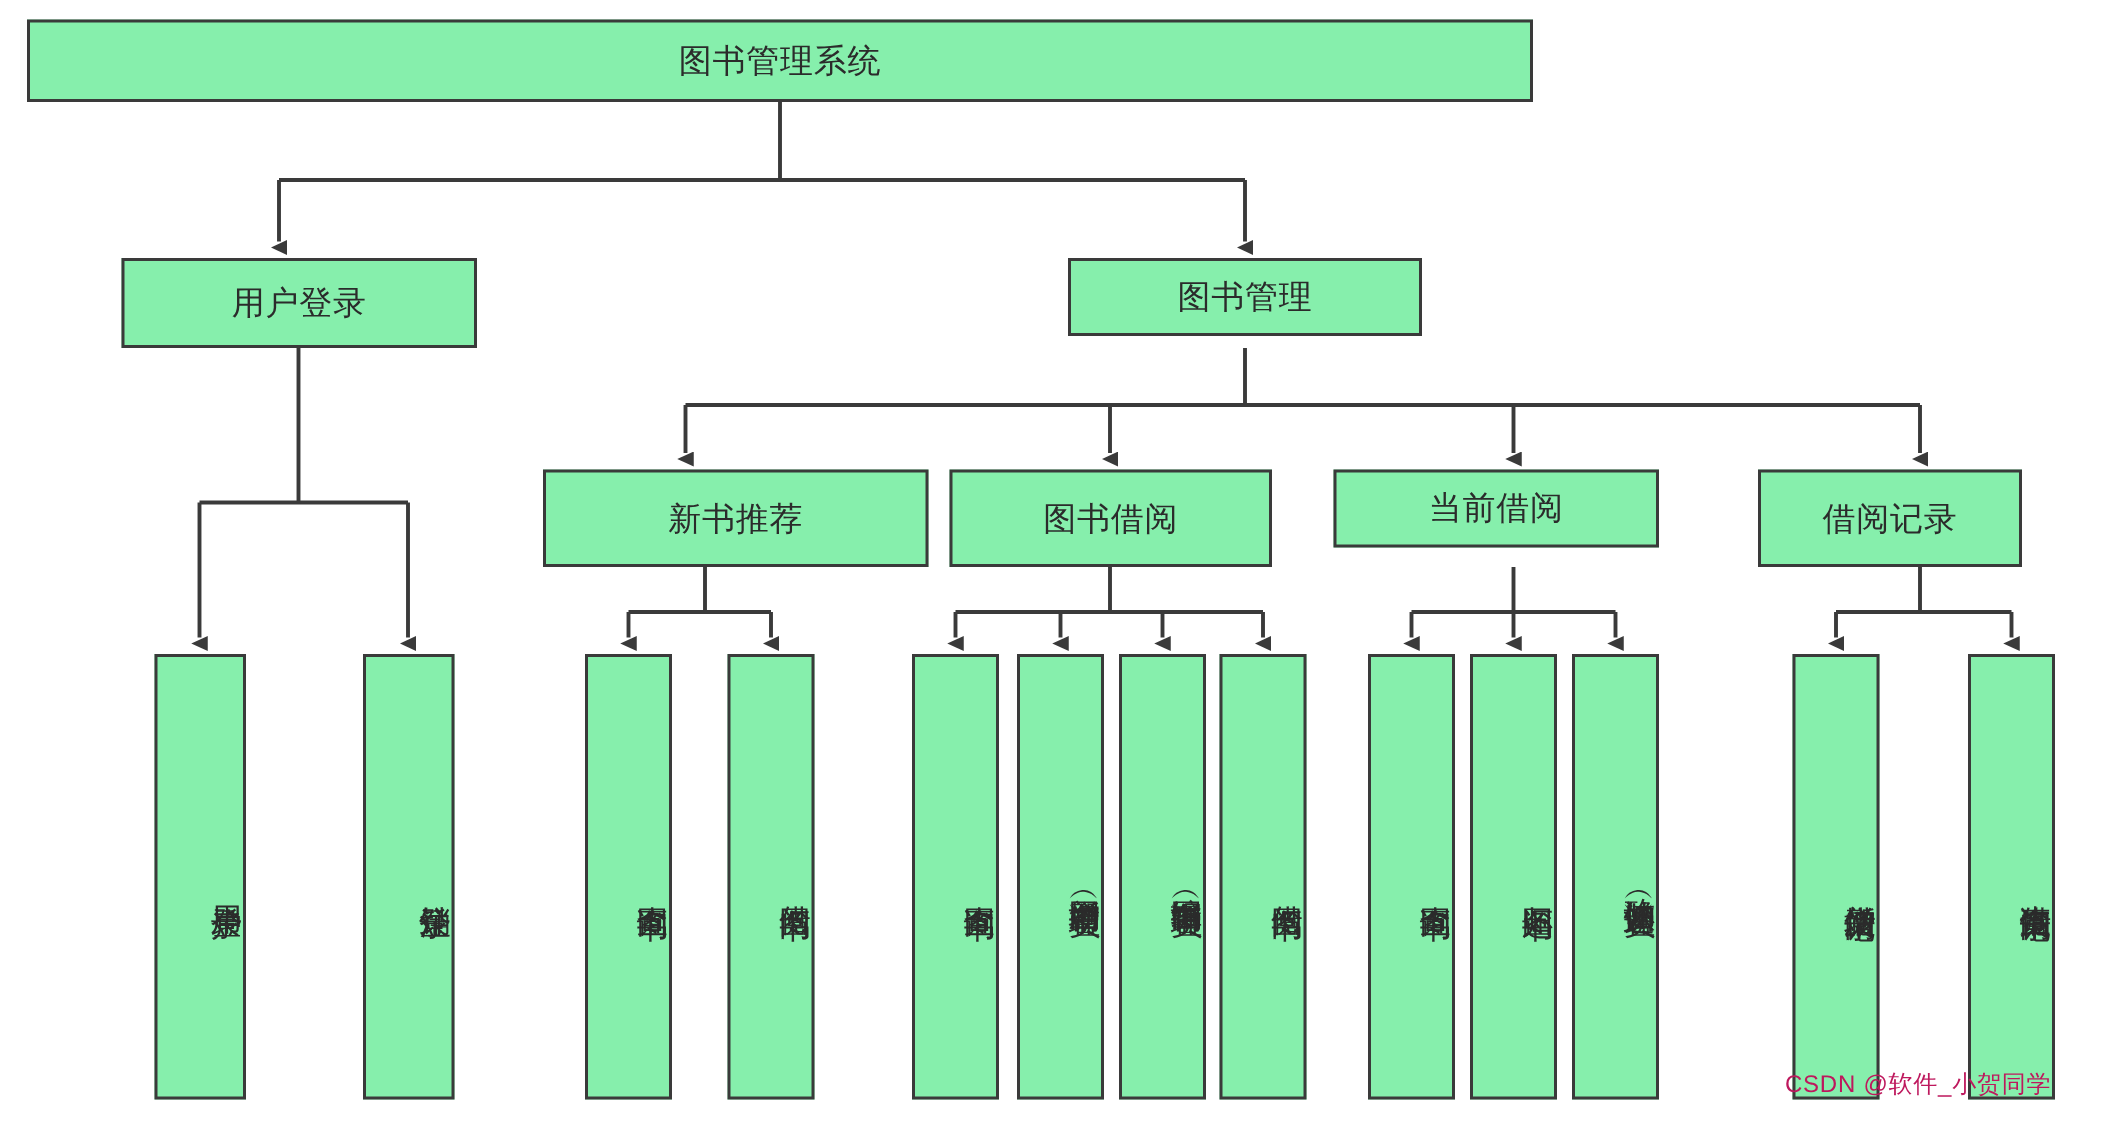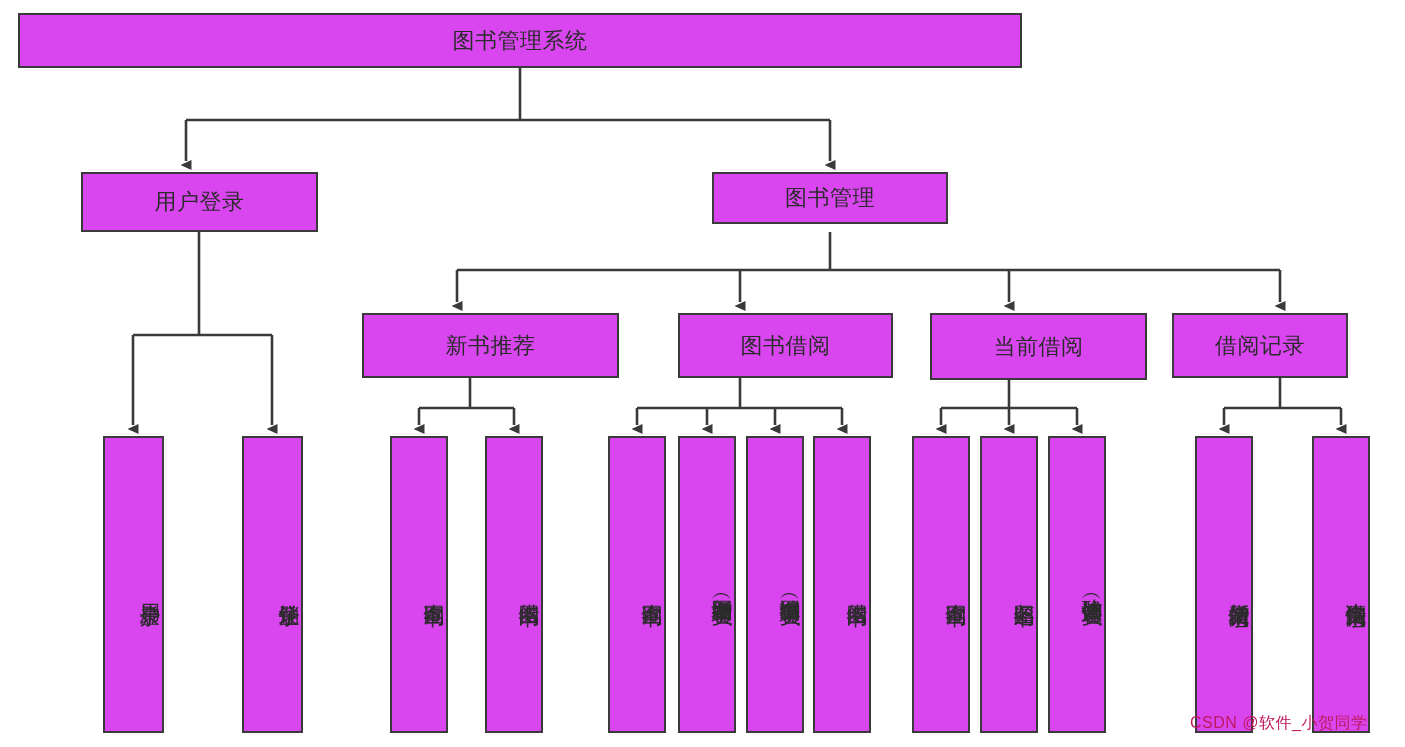--- a/index.html
+++ b/index.html
@@ -19,21 +19,21 @@
     position: absolute;
     left: 0; top: 0;
     width: 1405px;
     height: 747px;
     pointer-events: none;
   }
   .node {
     position: absolute;
     box-sizing: border-box;
     border: 2px solid #3a3a3a;
-    background: #d946ef;
+    background: #86efac;
     color: #2b2b2b;
     display: flex;
     align-items: center;
     justify-content: center;
     line-height: 1.18;
   }
   .node.horiz {
     font-size: 22px;
     letter-spacing: 0.5px;
   }
@@ -120,24 +120,24 @@
   <div class="node horiz" style="left:81px; top:172px; width:237px; height:60px;">
     <span>用户登录</span>
   </div>
   <div class="node horiz" style="left:712px; top:172px; width:236px; height:52px;">
     <span>图书管理</span>
   </div>
 
   <div class="node horiz" style="left:362px; top:313px; width:257px; height:65px;">
     <span>新书推荐</span>
   </div>
-  <div class="node horiz" style="left:633px; top:313px; width:215px; height:65px;margin-left:45px;">
+  <div class="node horiz" style="left:633px; top:313px; width:215px; height:65px;">
     <span>图书借阅</span>
   </div>
-  <div class="node horiz" style="left:930px; top:313px; width:217px; height:67px;">
+  <div class="node horiz" style="left:889px; top:313px; width:217px; height:52px;">
     <span>当前借阅</span>
   </div>
   <div class="node horiz" style="left:1172px; top:313px; width:176px; height:65px;">
     <span>借阅记录</span>
   </div>
 
   <div class="node vert" style="left:103px; top:436px; width:61px; height:297px;">
     <span>用户登录</span>
   </div>
   <div class="node vert" style="left:242px; top:436px; width:61px; height:297px;">

